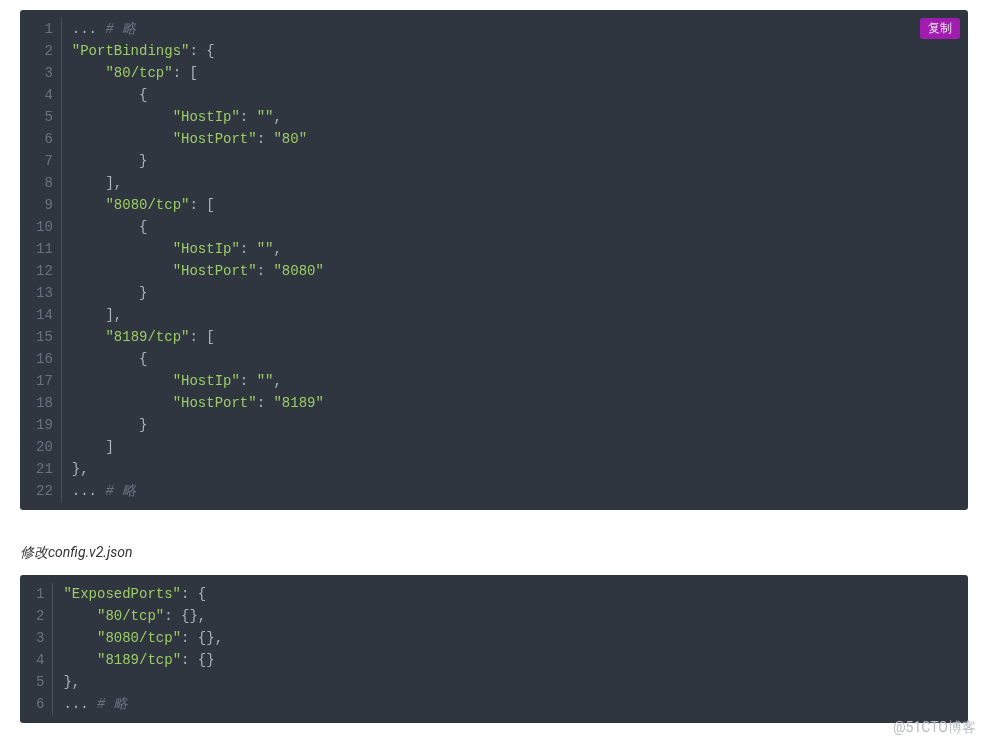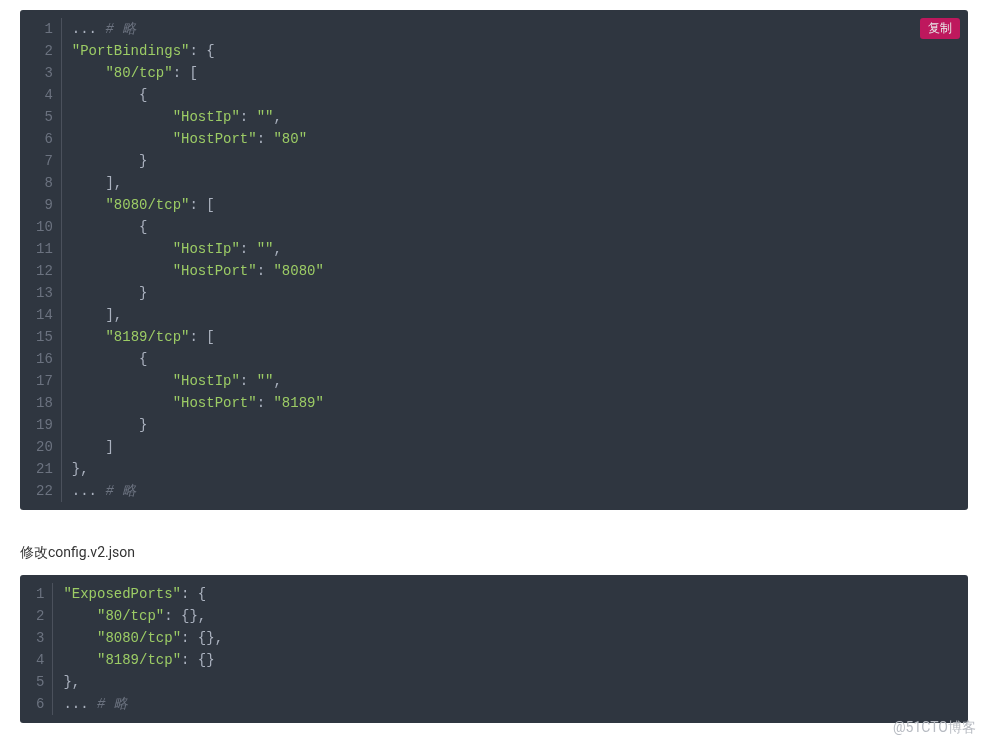--- a/index.html
+++ b/index.html
@@ -41,33 +41,34 @@
     flex-shrink: 0;
   }
   .code {
     padding: 0 10px;
     white-space: pre;
   }
   .copy-btn {
     position: absolute;
     top: 8px;
     right: 8px;
-    background: #be185d;
+    background: #a21caf;
     color: #e8e8e8;
     border: none;
     padding: 2px 8px;
     font-size: 12px;
     border-radius: 3px;
     cursor: pointer;
     font-family: inherit;
   }
   .text-para {
     margin: 6px 0;
     color: #333;
     line-height: 1.8;
+    font-style: italic;
   }
   .s-key { color: #9ccc65; }      
   .s-str { color: #9ccc65; }      
   .s-pun { color: #abb2bf; }      
   .s-com { color: #6b727f; font-style: italic; } 
   .s-ell { color: #abb2bf; }
   .watermark {
     position: absolute;
     right: 12px;
     bottom: 6px;

